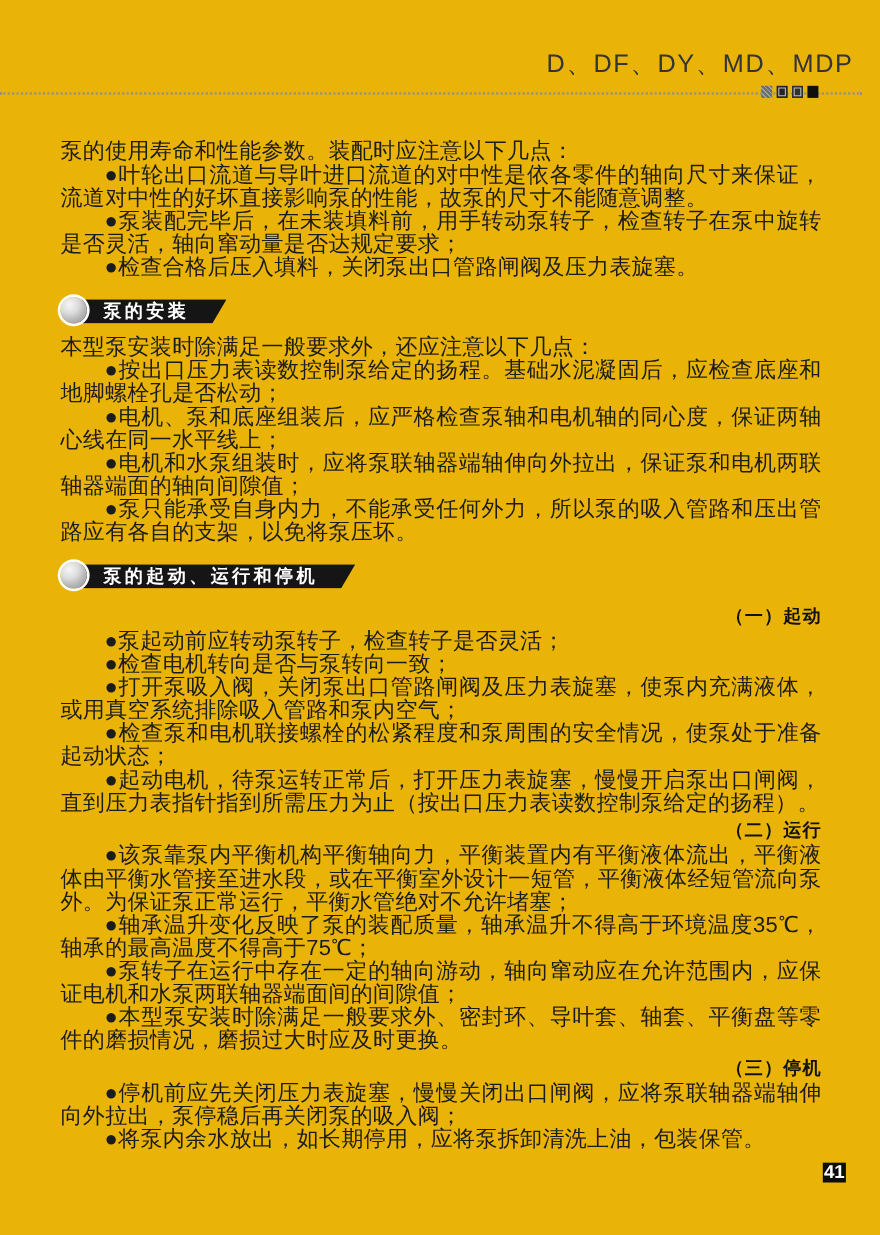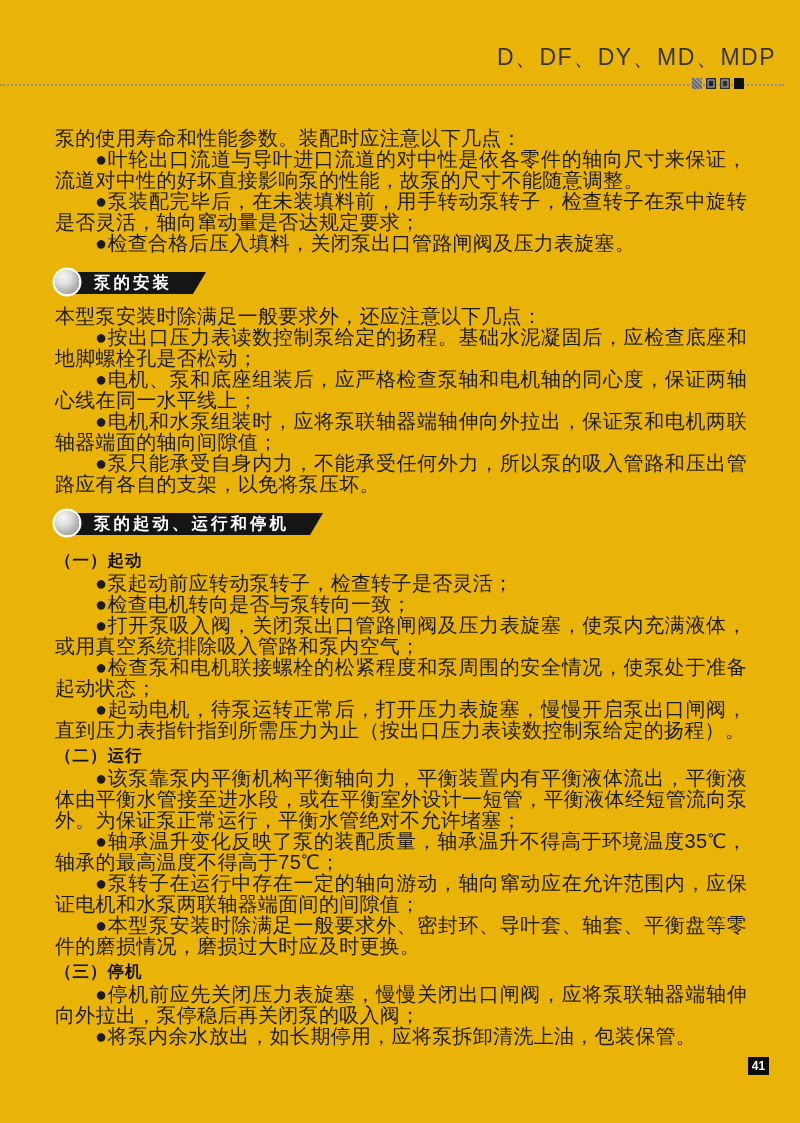--- a/index.html
+++ b/index.html
@@ -78,27 +78,28 @@
     clip-path:polygon(13px 0, 100% 0, 100% 100%, 0 100%);
     background-image:
       repeating-linear-gradient(90deg, rgba(255,255,255,.07) 0 2px, rgba(0,0,0,.05) 2px 5px),
       linear-gradient(180deg,#a0a0a0,#868686);
   }
   
   h3.subhead {
     font-size:16.5px; font-weight:bold; color:#111;
     line-height:26px; letter-spacing:1px;
     margin-top:1px;
+    text-align:right;
   }
   
   .page-num {
     position:absolute; left:748px; top:1057px;
     width:21px; height:18px;
     background:#0d0d0d; color:#fff;
-    font-size:12px; font-weight:bold;
+    font-size:17px; font-weight:bold;
     display:flex; align-items:center; justify-content:center;
   }
 </style>
 </head>
 <body>
 
 <div class="page">
 
   <div class="hdr-title">D、DF、DY、MD、MDP</div>
   <div class="hdr-rule"></div>

